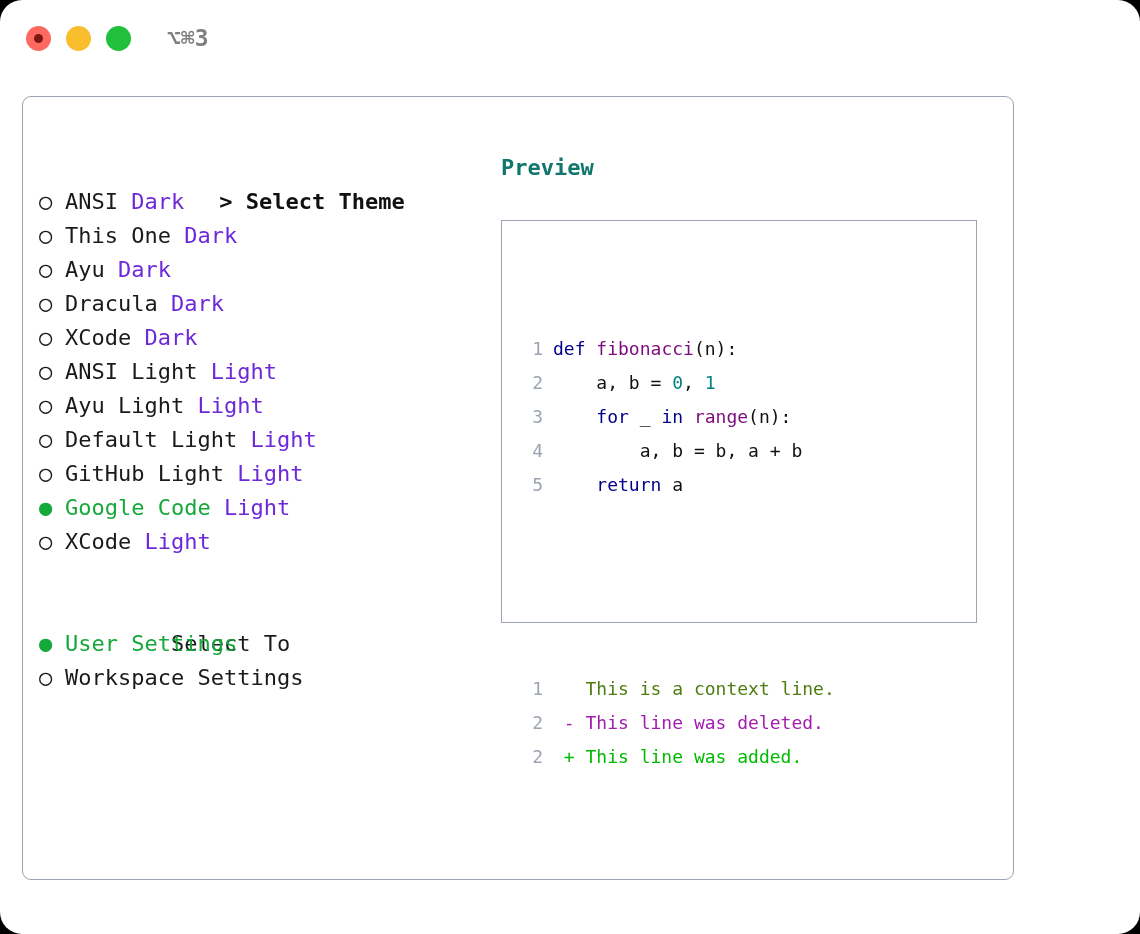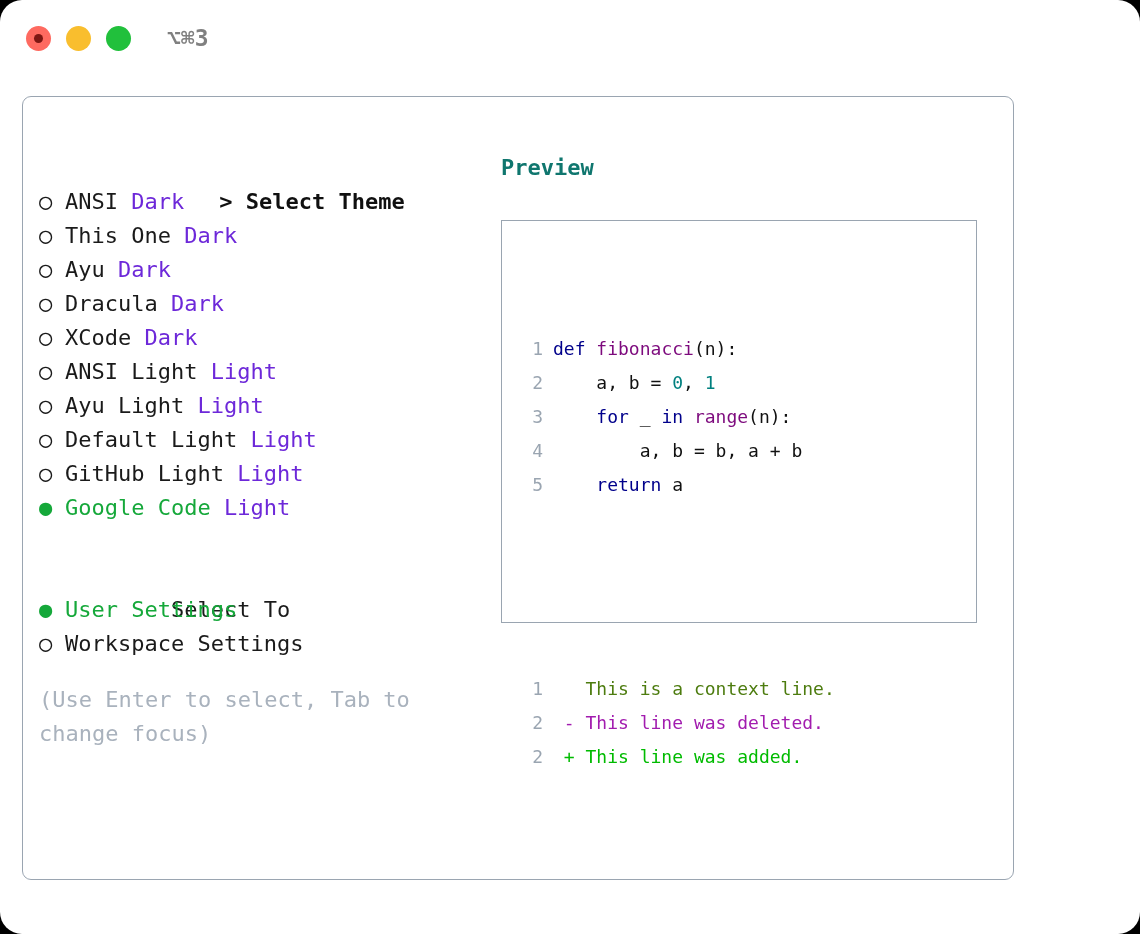--- a/index.html
+++ b/index.html
@@ -200,34 +200,34 @@
           <div class="row"><span class="marker">○</span><span class="name">ANSI</span><span class="suffix"> Dark</span></div>
           <div class="row"><span class="marker">○</span><span class="name">This One</span><span class="suffix"> Dark</span></div>
           <div class="row"><span class="marker">○</span><span class="name">Ayu</span><span class="suffix"> Dark</span></div>
           <div class="row"><span class="marker">○</span><span class="name">Dracula</span><span class="suffix"> Dark</span></div>
           <div class="row"><span class="marker">○</span><span class="name">XCode</span><span class="suffix"> Dark</span></div>
           <div class="row"><span class="marker">○</span><span class="name">ANSI Light</span><span class="suffix"> Light</span></div>
           <div class="row"><span class="marker">○</span><span class="name">Ayu Light</span><span class="suffix"> Light</span></div>
           <div class="row"><span class="marker">○</span><span class="name">Default Light</span><span class="suffix"> Light</span></div>
           <div class="row"><span class="marker">○</span><span class="name">GitHub Light</span><span class="suffix"> Light</span></div>
           <div class="row selected"><span class="marker">●</span><span class="name">Google Code</span><span class="suffix"> Light</span></div>
+          <div class="row"><span class="marker">○</span><span class="name">XCode</span><span class="suffix"> Light</span></div>
         </div>
 
       <div class="spacer-row"></div>
 
       <div class="row group-title">
         <span class="marker"> </span><span>Select To</span>
       </div>
 
       <div id="apply-to-list">
           <div class="row selected"><span class="marker">●</span><span class="name">User Settings</span></div>
           <div class="row"><span class="marker">○</span><span class="name">Workspace Settings</span></div>
         </div>
 
-      <div class="hint">(Use Enter to select, Tab to change focus)</div>
     </div>
 
     <div class="right-col">
       <div class="preview-title">Preview</div>
 
       <div class="preview-box">
         <div class="code">
           <div id="code-block"><span class="cl"><span class="lnum">1</span><span class="kw">def </span><span class="fn">fibonacci</span><span class="plain">(n):</span></span><span class="cl"><span class="lnum">2</span><span class="plain">    a, b = </span><span class="num">0</span><span class="plain">, </span><span class="num">1</span></span><span class="cl"><span class="lnum">3</span><span class="kw">    for </span><span class="plain">_ </span><span class="kw">in </span><span class="fn">range</span><span class="plain">(n):</span></span><span class="cl"><span class="lnum">4</span><span class="plain">        a, b = b, a + b</span></span><span class="cl"><span class="lnum">5</span><span class="kw">    return </span><span class="plain">a</span></span></div>
           <span class="blank-line"></span>
           <div id="diff-block"><span class="cl"><span class="lnum">1</span><span class="ctx">   This is a context line.</span></span><span class="cl"><span class="lnum">2</span><span class="del"> - This line was deleted.</span></span><span class="cl"><span class="lnum">2</span><span class="add"> + This line was added.</span></span></div>

